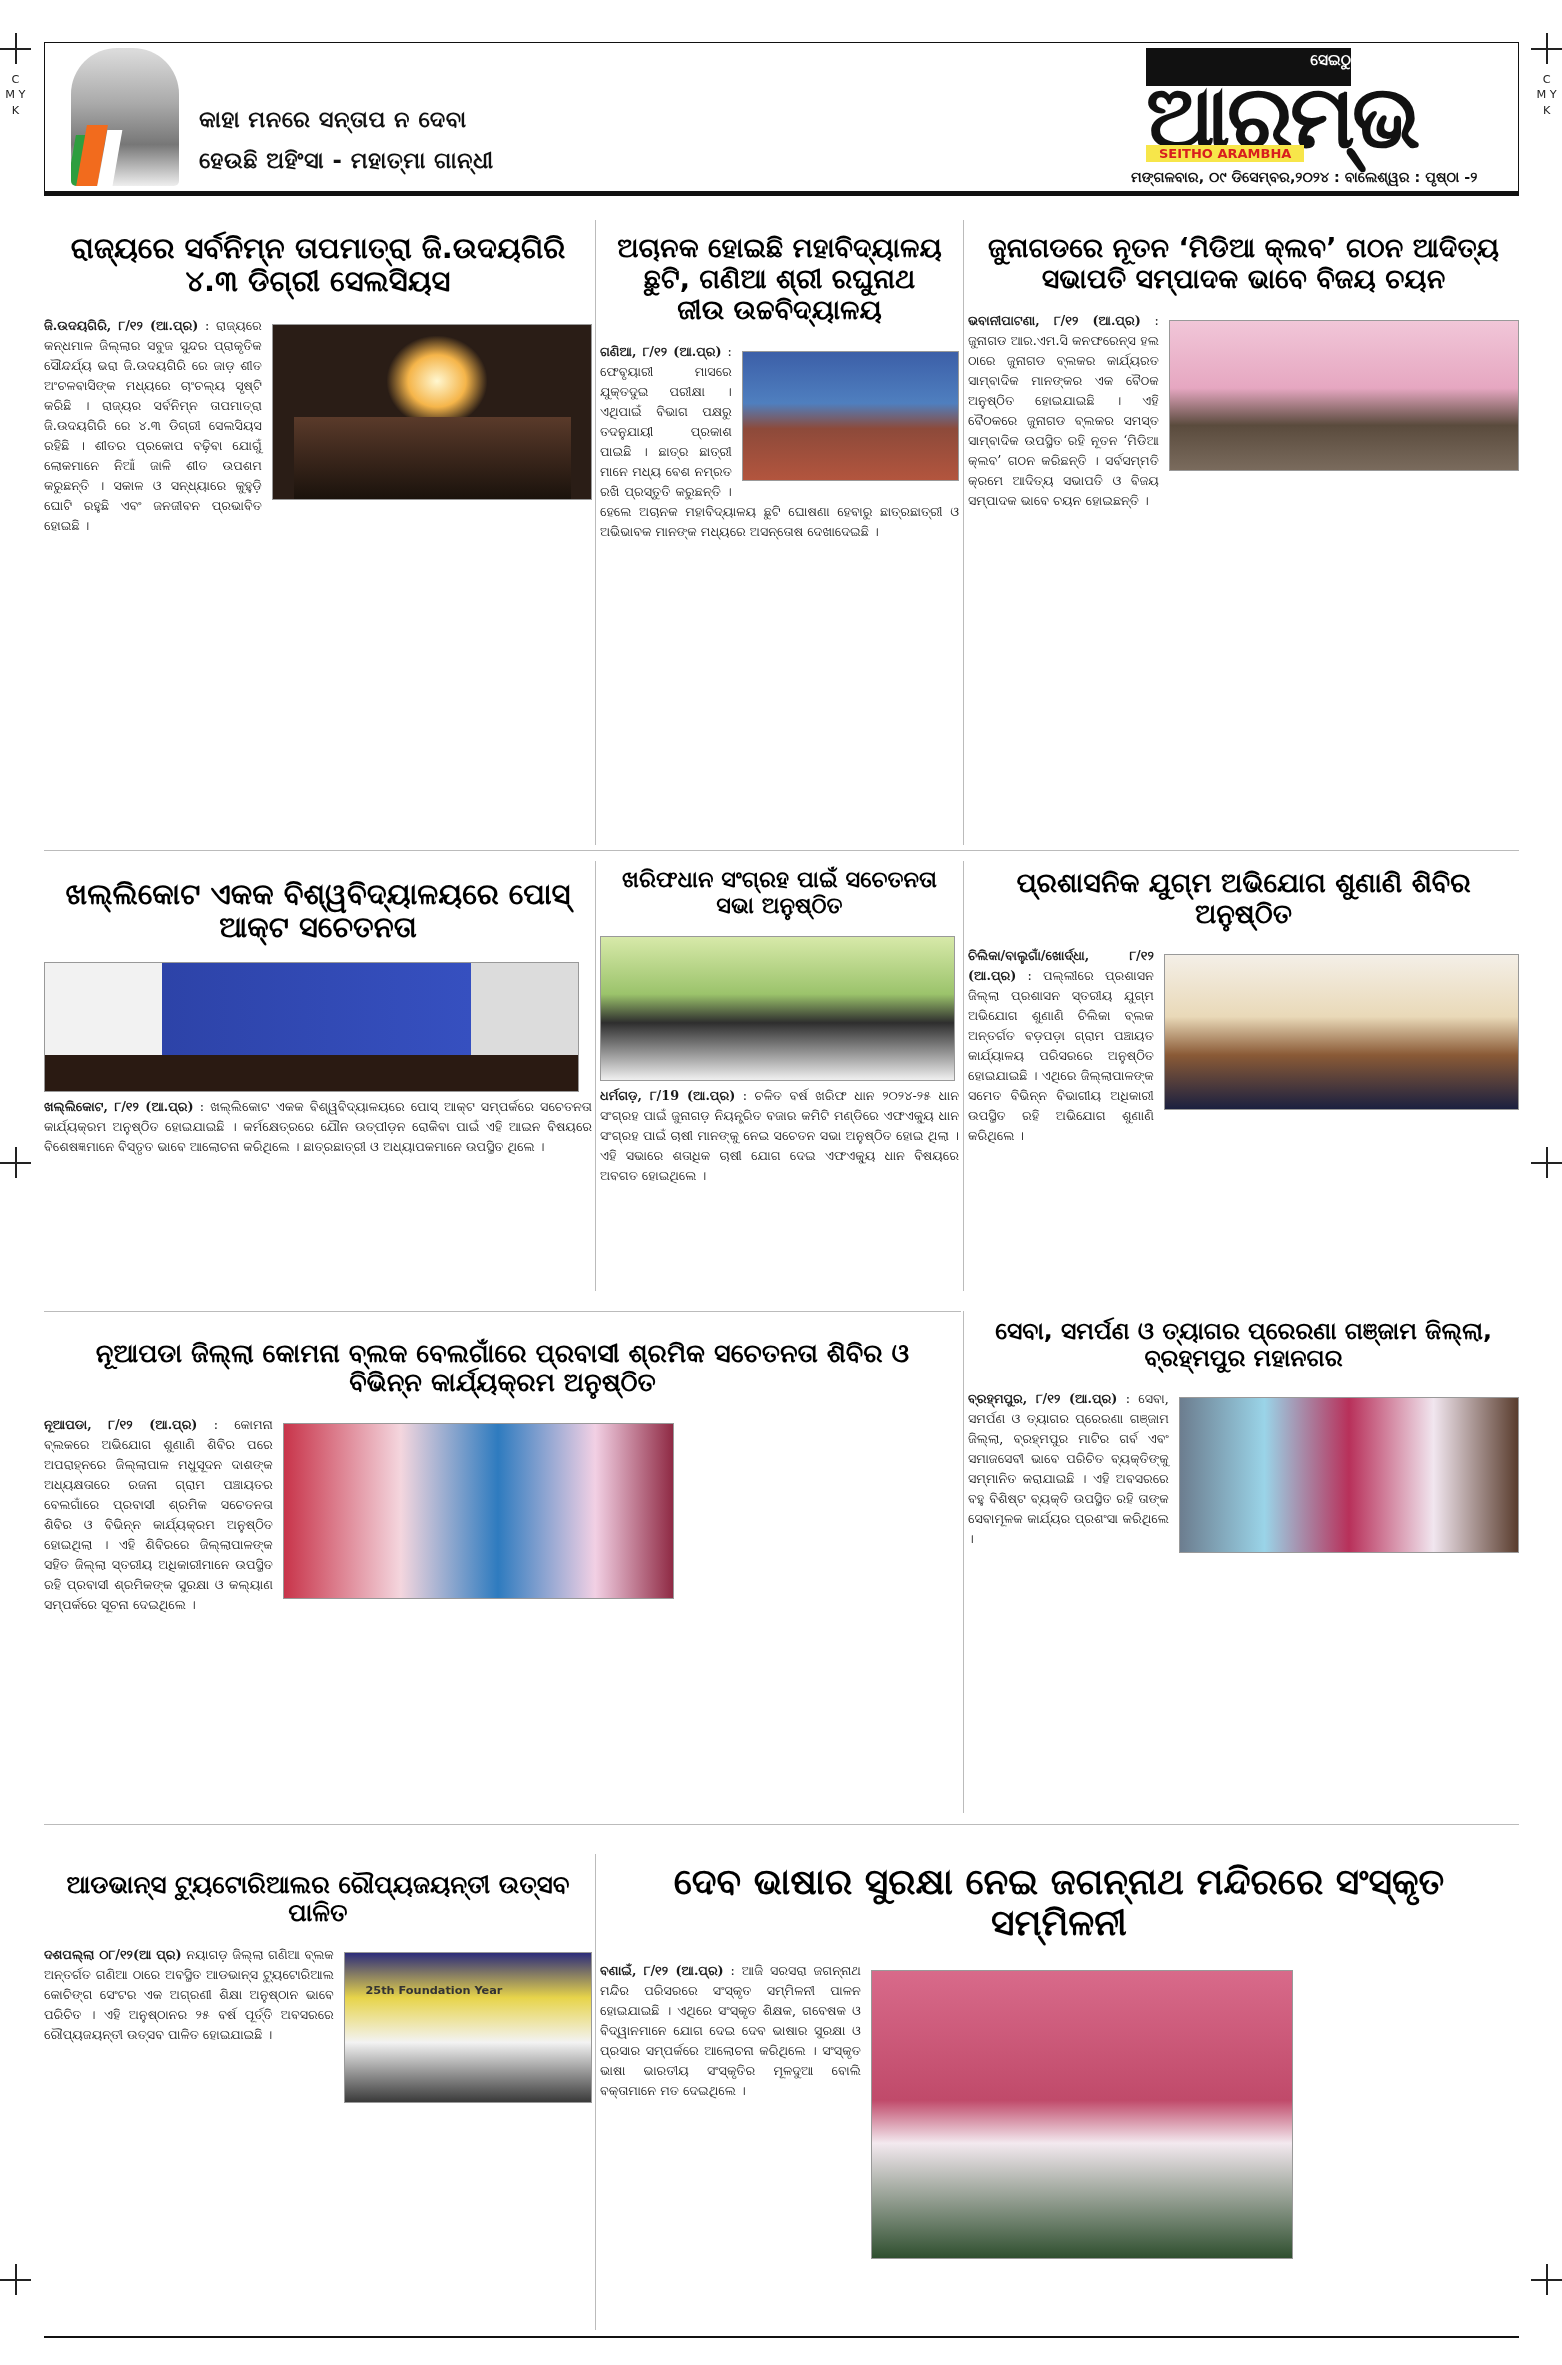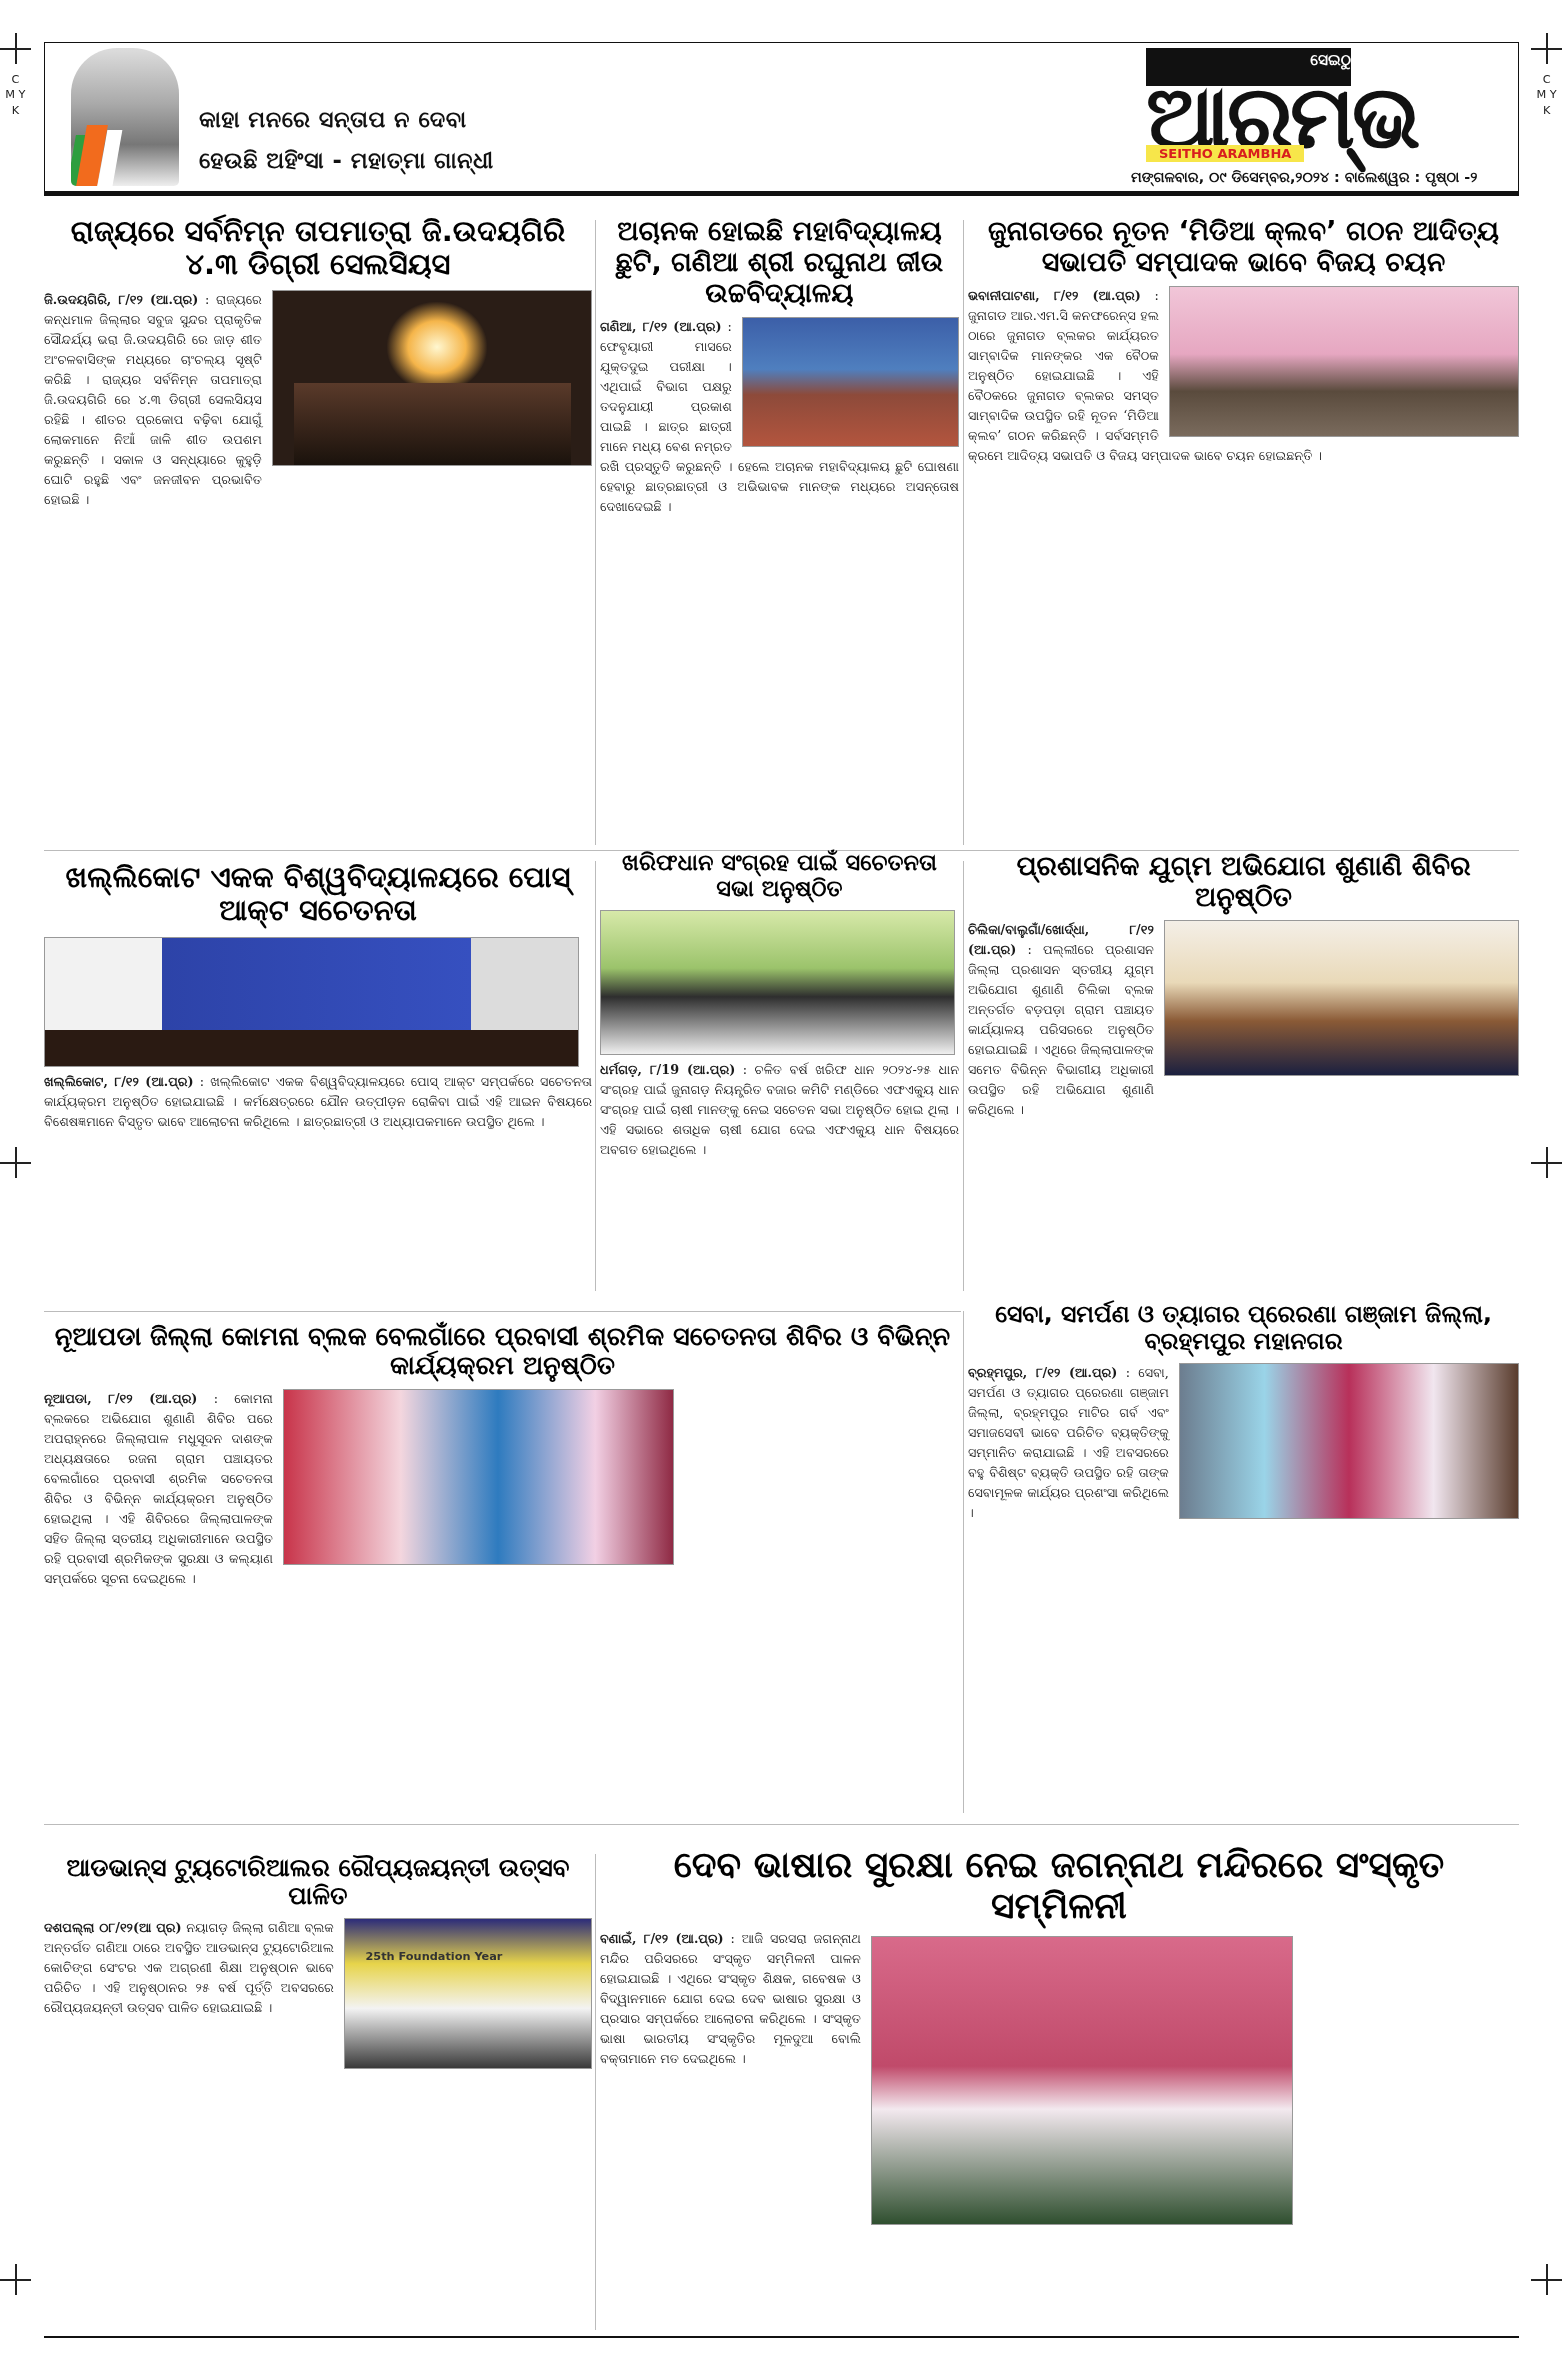--- a/index.html
+++ b/index.html
@@ -15,21 +15,21 @@
   .gandhi .stripe1{position:absolute;left:10.2px;top:77px;width:20.5px;height:67px;background:#f26b1d;transform:skewX(-10deg);}
   .gandhi .stripe2{position:absolute;left:31px;top:82px;width:15.4px;height:61px;background:#fff;transform:skewX(-10deg);}
   .gandhi .stripe3{position:absolute;left:0px;top:87px;width:11.3px;height:56px;background:#2e9e3f;transform:skewX(-10deg);}
   .quote{position:absolute;left:154px;top:56px;font-size:22.5px;font-weight:bold;line-height:41px;letter-spacing:0.5px;}
   .logo-box{position:absolute;left:1101px;top:5.1px;width:215px;height:123px;}
   .logo-band{position:absolute;left:0;top:0;width:205px;height:38px;background:#111;color:#fff;font-size:15.4px;font-weight:bold;text-align:right;line-height:25.6px;}
   .logo-text{position:absolute;left:0;top:20.5px;font-size:87px;font-weight:bold;line-height:97px;letter-spacing:-3.1px;}
   .logo-tag{position:absolute;left:0;top:97px;background:#f7e64a;color:#d81e1e;font-size:13px;font-weight:bold;padding:1px 13px;}
   .dateline{position:absolute;left:1086px;top:126px;font-size:14.3px;font-weight:bold;white-space:nowrap;}
   .art{position:absolute;box-sizing:border-box;}
-  .hl{font-weight:bold;color:#000;text-align:center;line-height:1.15;margin:0;}
+  .hl{font-weight:bold;color:#000;text-align:center;line-height:1.15;margin:17px;}
   .hl-xl{font-size:33px;}
   .hl-l{font-size:29px;}
   .hl-m{font-size:27px;}
   .body{font-family:"DejaVu Serif",serif;font-size:12.8px;line-height:20px;text-align:justify;color:#1a1a1a;}
   .photo{position:relative;overflow:hidden;float:right;margin:0 0 8.2px 10.2px;border:0.5px solid #999;}
   .photo .ph{position:absolute;}
   .rule{position:absolute;background:#bbb;}
   .vrule{position:absolute;width:0.5px;background:#bbb;}
 </style>
 </head>

